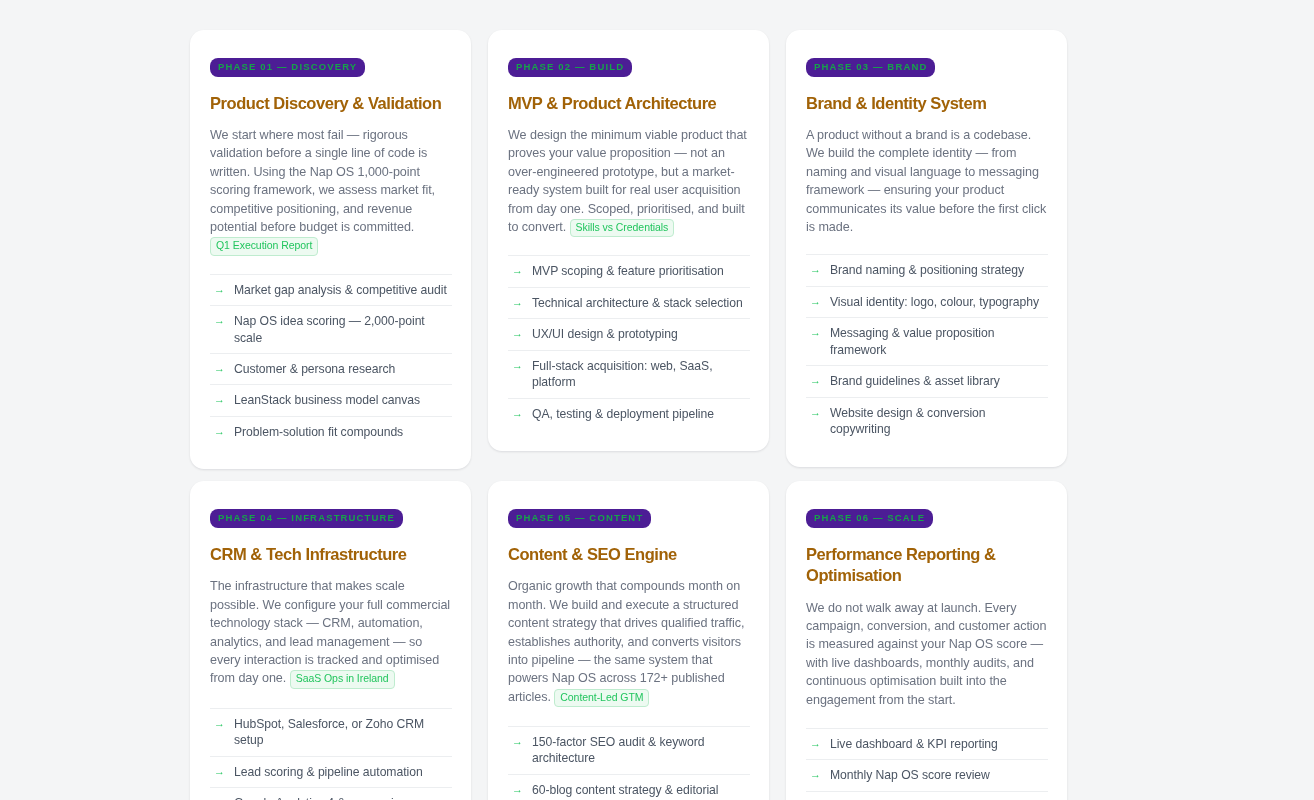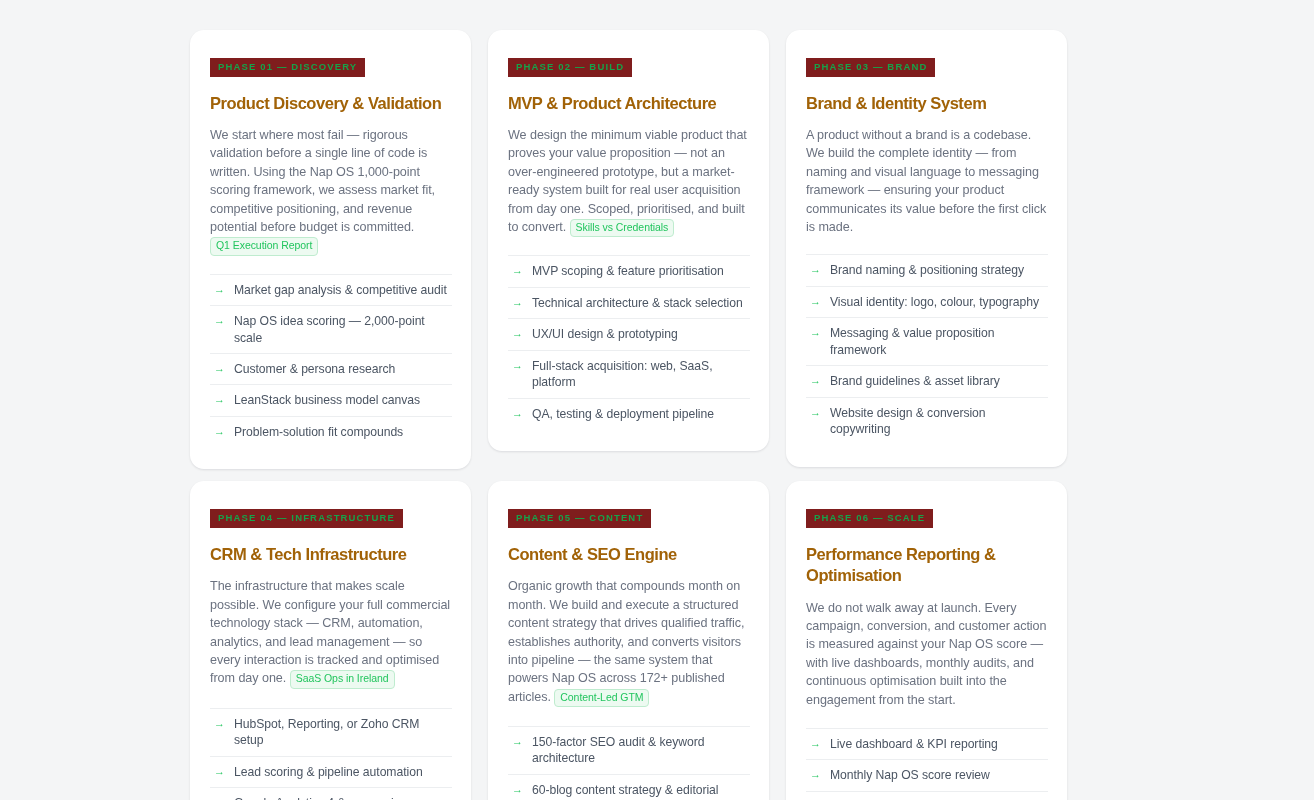--- a/index.html
+++ b/index.html
@@ -29,27 +29,27 @@
     box-shadow: 0 1px 2px rgba(16, 24, 40, 0.05),
                 0 1px 3px rgba(16, 24, 40, 0.06);
     padding: 26px 19px 22px 20px;
   }
 
   .card.row1 { min-height: 363px; }
   .card.row2 { min-height: 365px; }
 
   .phase-badge {
     display: inline-block;
-    background: #7f1d1d;
+    background: #4c1d95;
     color: #16a34a;
     font-size: 9.5px;
     font-weight: bold;
     letter-spacing: 1.15px;
     padding: 4px 8px 4px 8px;
-    border-radius: 0;
+    border-radius: 8px;
     line-height: 1.15;
     white-space: nowrap;
   }
 
   .card-title {
     margin-top: 16px;
     font-size: 16.5px;
     font-weight: bold;
     color: #a16207;
     letter-spacing: -0.45px;
@@ -173,21 +173,21 @@
           <span class="item-label">Brand guidelines &amp; asset library</span>
         </li>
         <li>
           <span class="arrow-icon">→</span>
           <span class="item-label">Website design &amp; conversion copywriting</span>
         </li>
       </ul></div>
     <div class="card row2"><span class="phase-badge">PHASE 04 — INFRASTRUCTURE</span><h3 class="card-title">CRM &amp; Tech Infrastructure</h3><p class="card-desc"><span>The infrastructure that makes scale possible. We configure your full commercial technology stack — CRM, automation, analytics, and lead management — so every interaction is tracked and optimised from day one.</span> <span class="inline-badge">SaaS Ops in Ireland</span></p><ul class="deliverables">
         <li>
           <span class="arrow-icon">→</span>
-          <span class="item-label">HubSpot, Reporting, or Zoho CRM setup</span>
+          <span class="item-label">HubSpot, Salesforce, or Zoho CRM setup</span>
         </li>
         <li>
           <span class="arrow-icon">→</span>
           <span class="item-label">Lead scoring &amp; pipeline automation</span>
         </li>
         <li>
           <span class="arrow-icon">→</span>
           <span class="item-label">Google Analytics 4 &amp; conversion tracking</span>
         </li>
       </ul></div>

